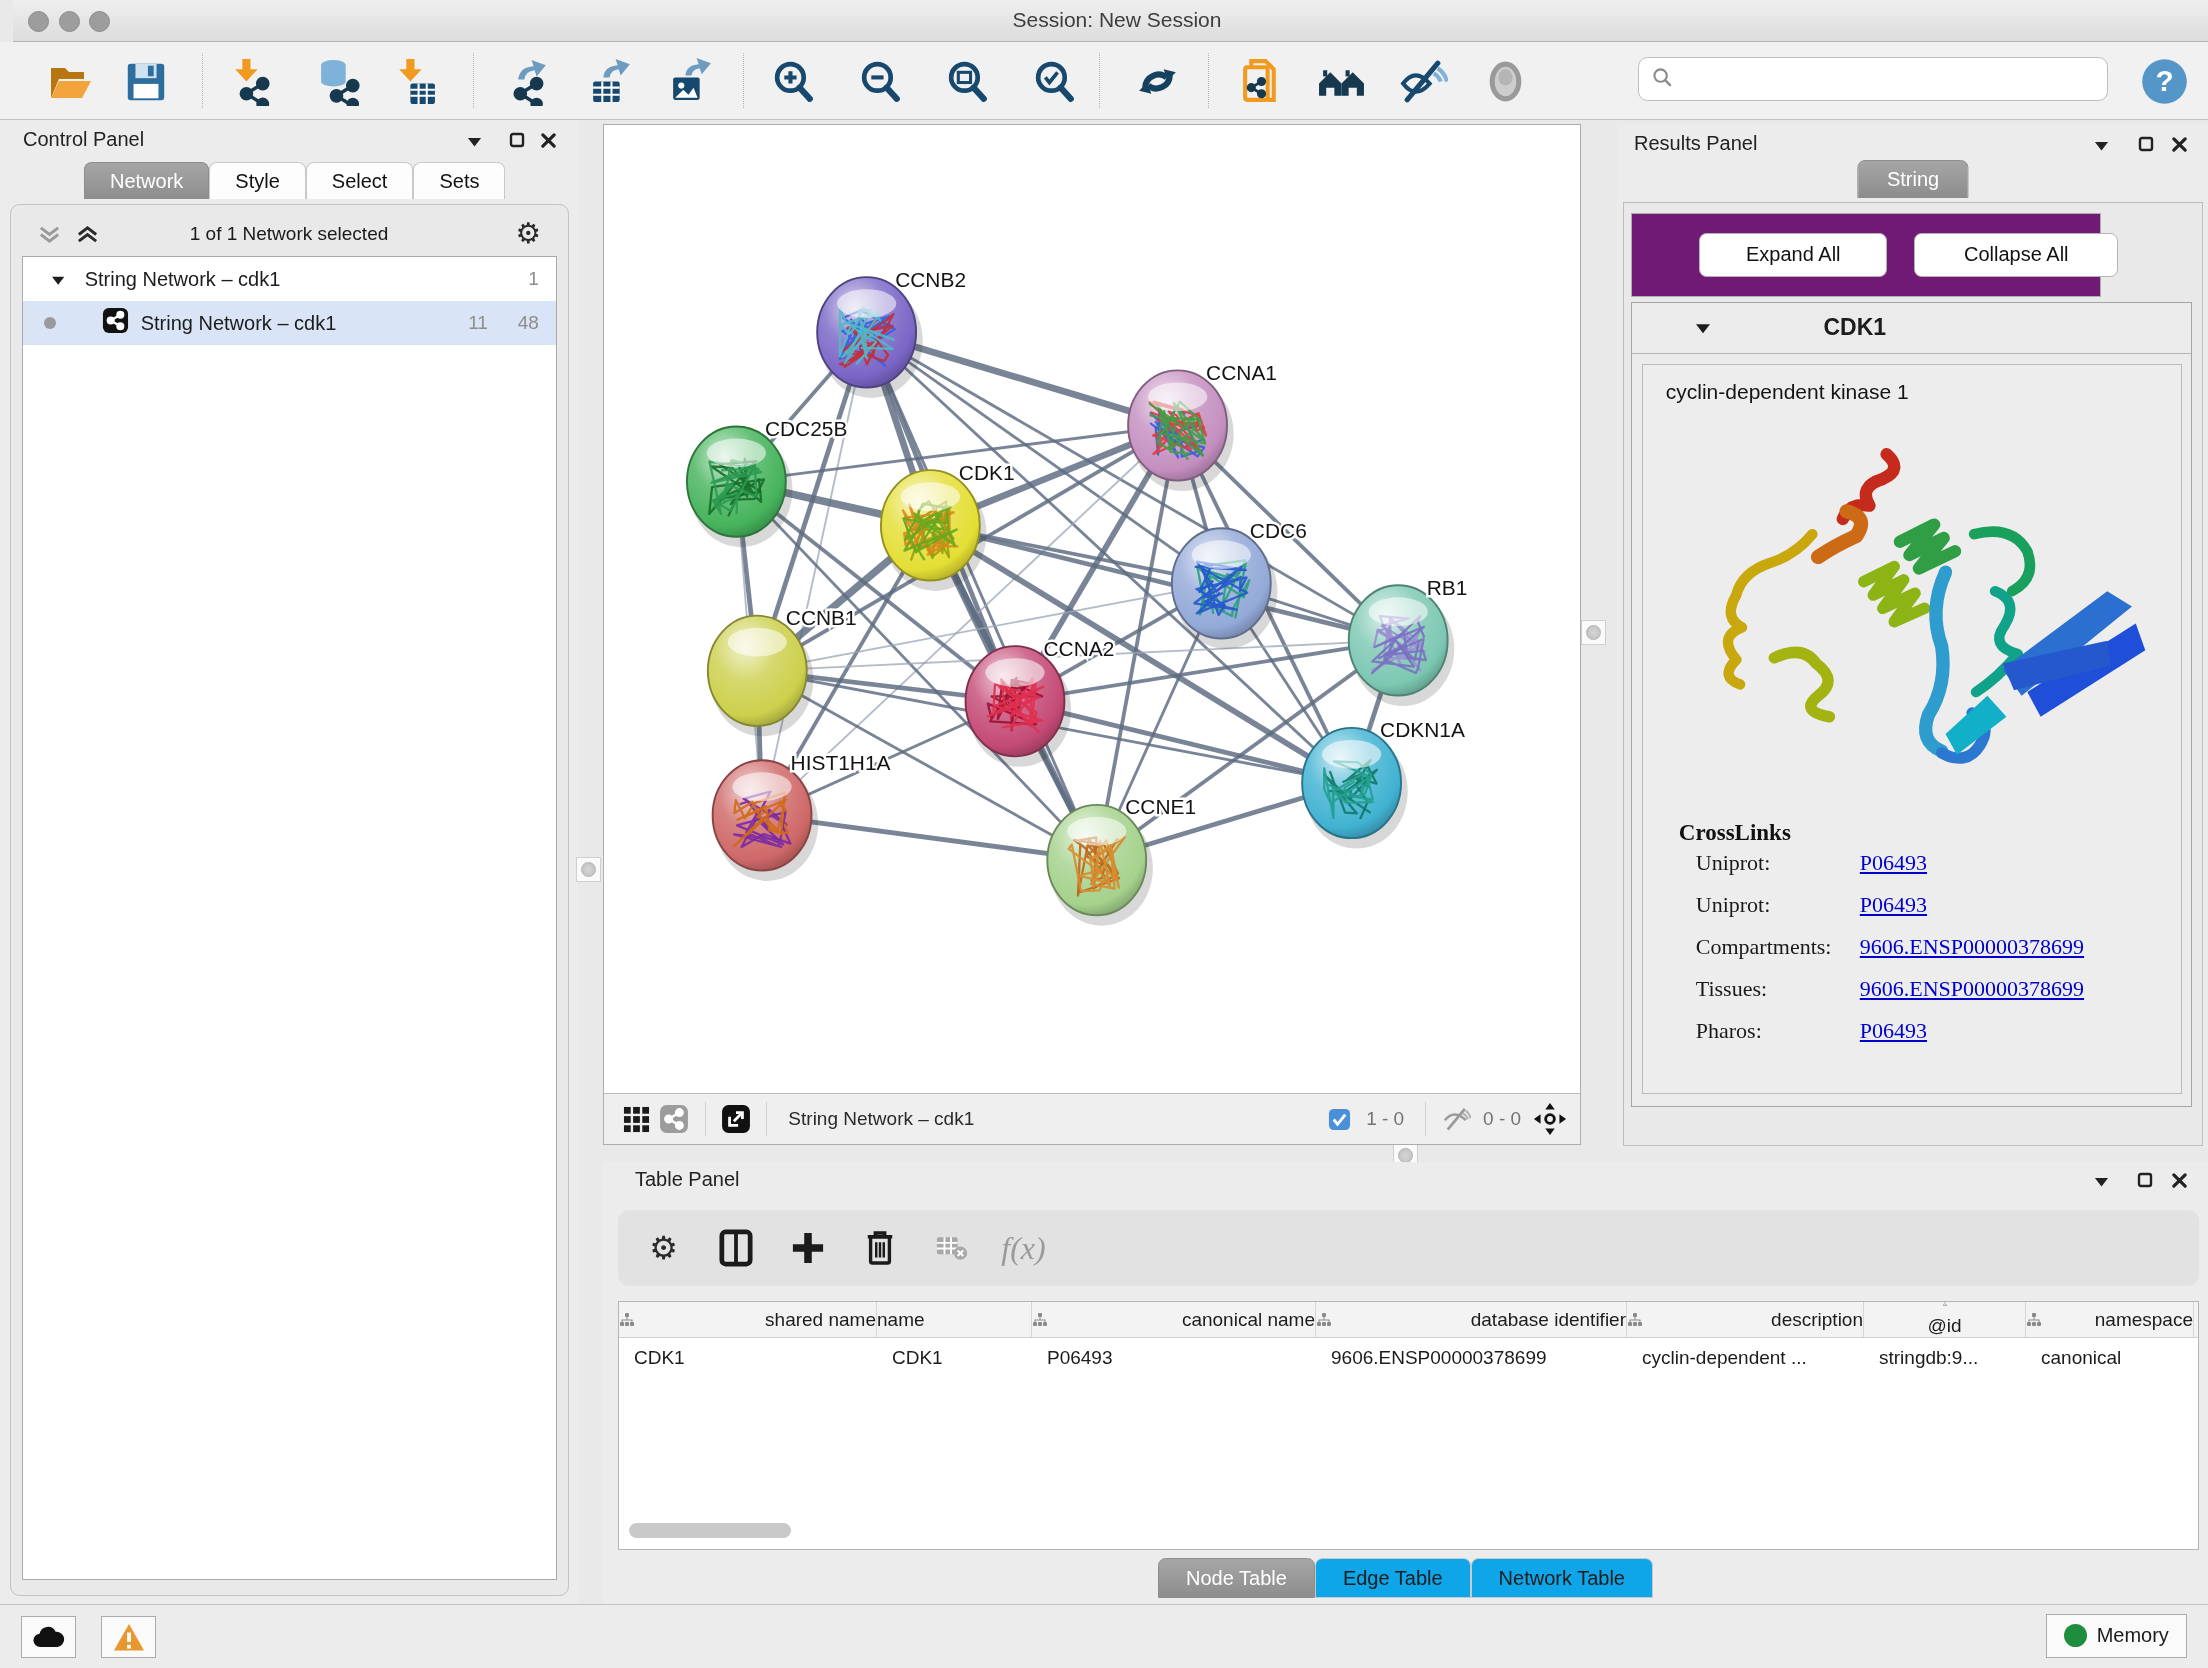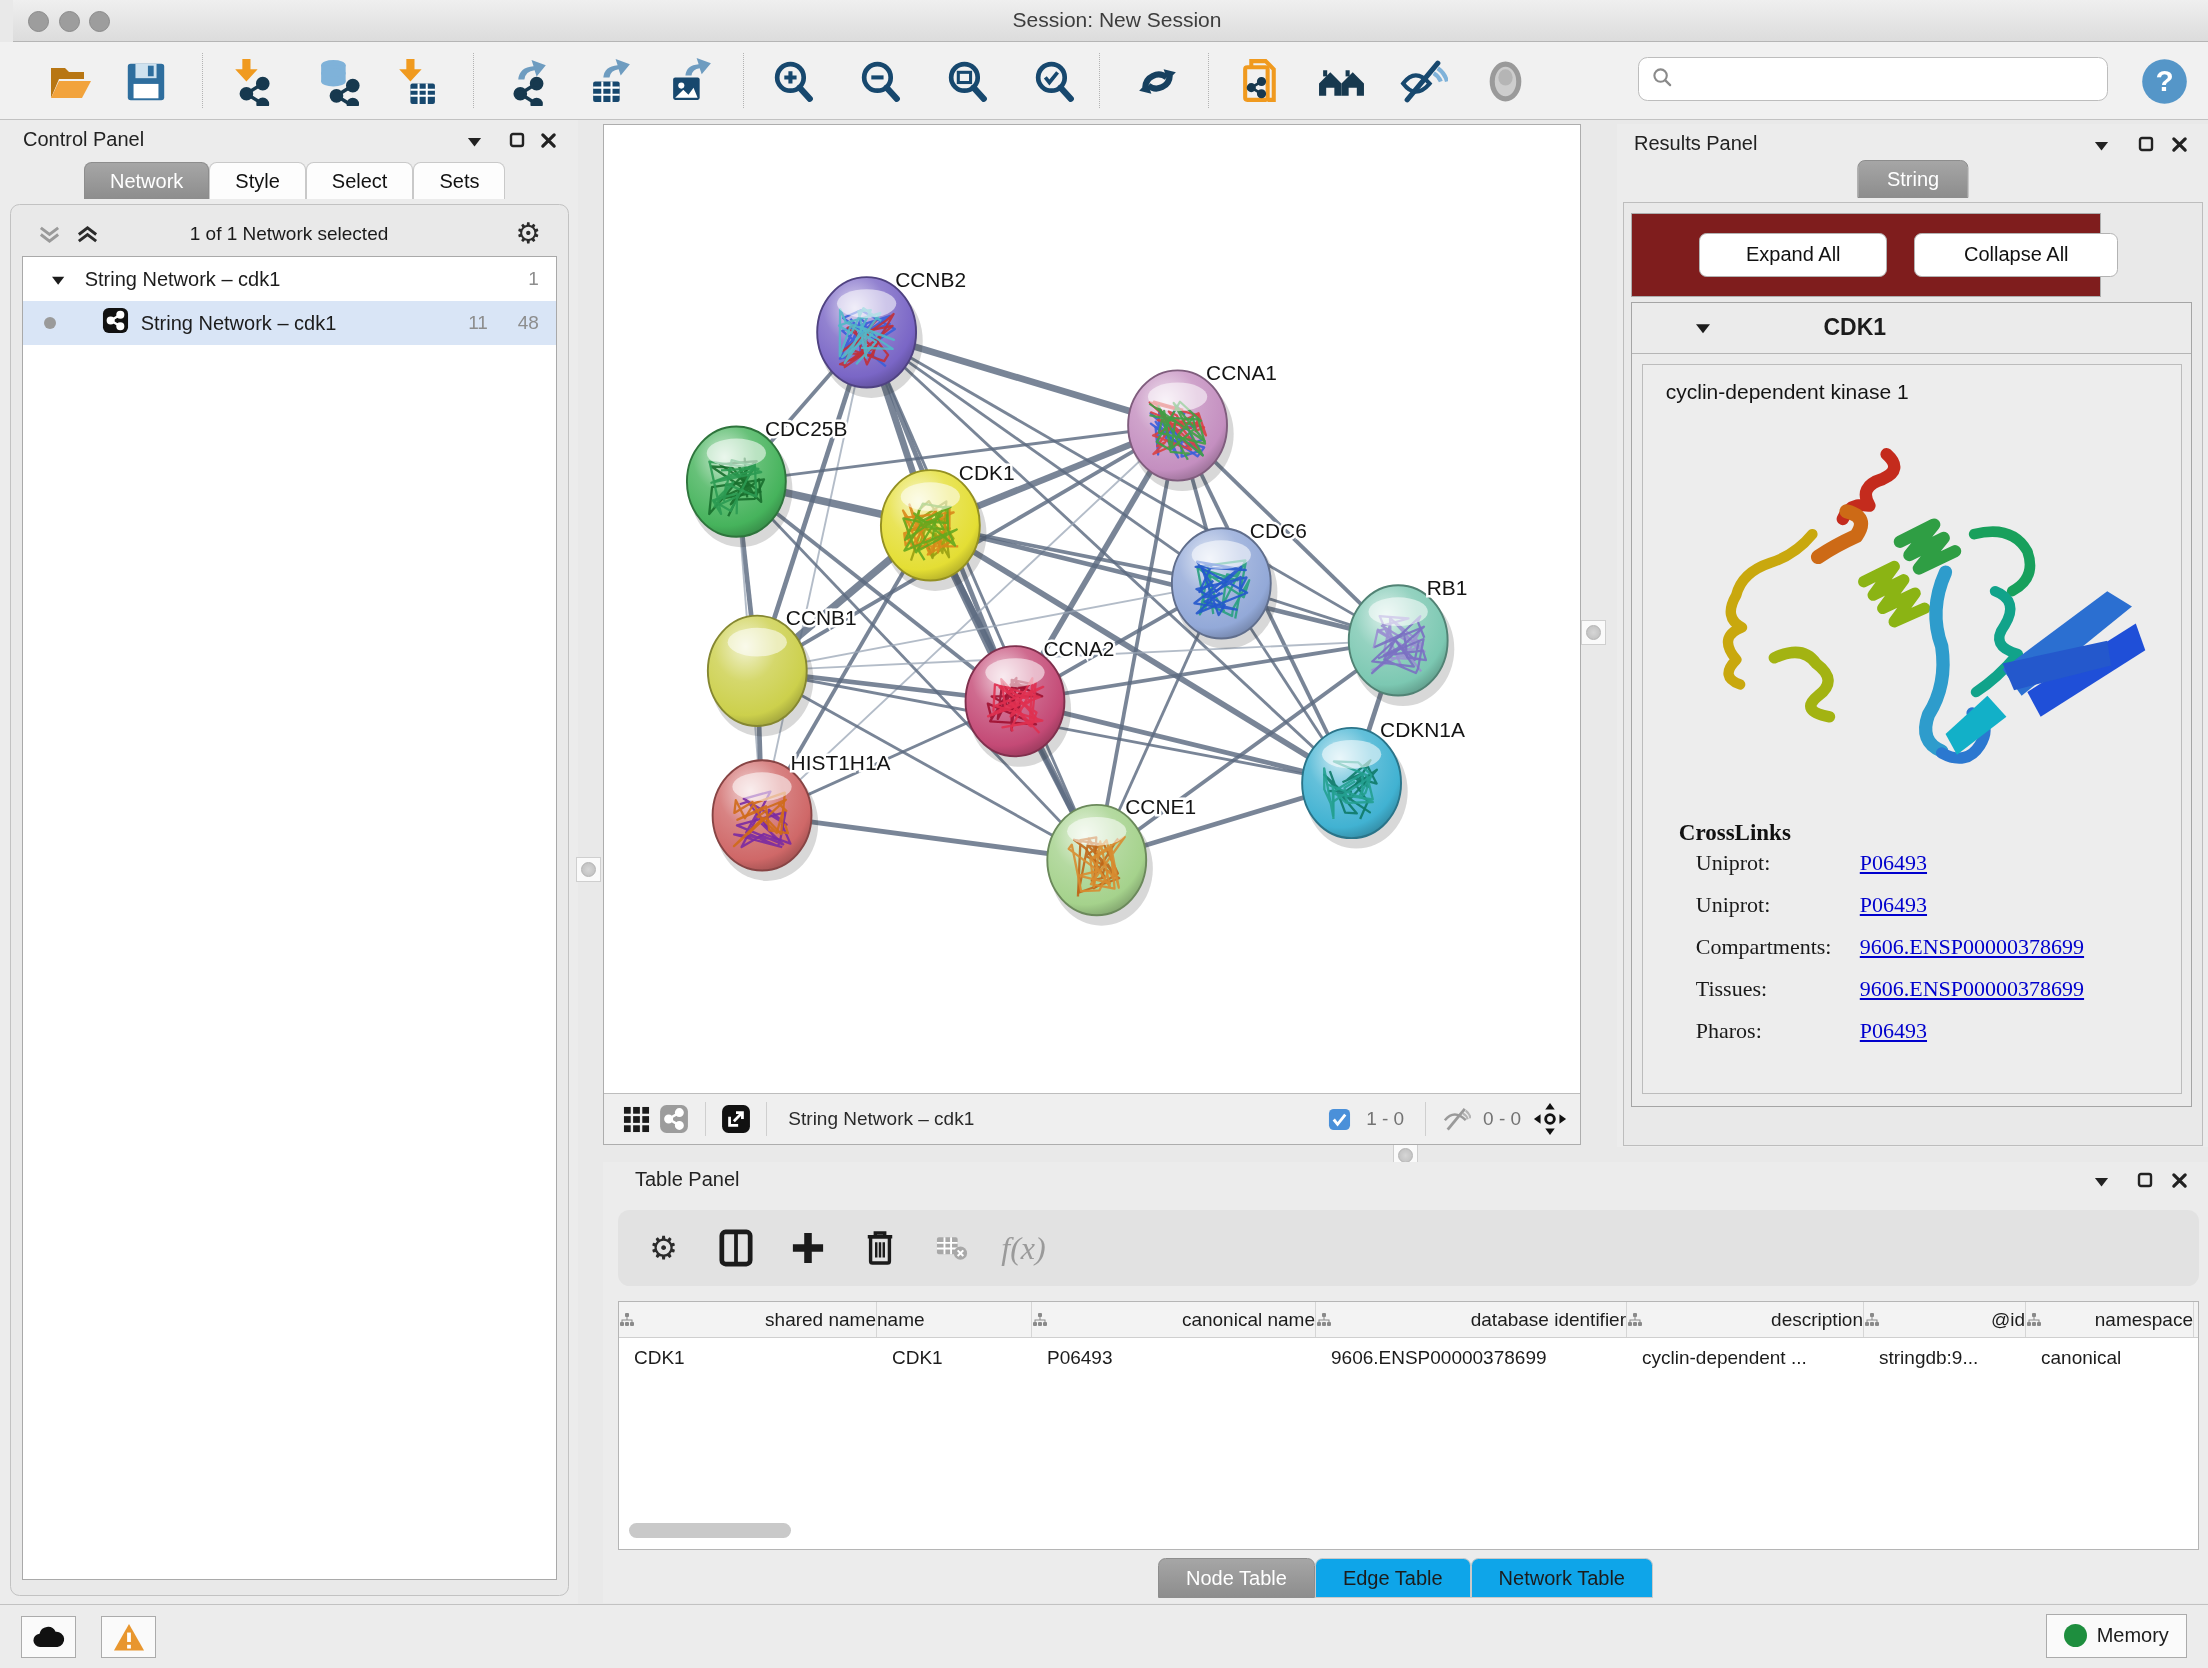--- a/index.html
+++ b/index.html
@@ -60,21 +60,21 @@
   .split-dot { position:absolute; width:25px; height:25px; background:#fafafa; border:1px solid #cfcfcf;
     display:flex; align-items:center; justify-content:center; }
   .split-dot i { width:15px; height:15px; border-radius:50%; background:radial-gradient(#d6d6d6,#bdbdbd); border:1px solid #b3b3b3; }
   
   #results-panel { position:absolute; left:1617px; top:124px; width:592px; height:1023px; background:#ececec; }
   #rp-tab { position:absolute; left:50%; transform:translateX(-50%); top:36px; padding:6.7px 28.5px;
     background:linear-gradient(#a6a6a6,#8d8d8d); color:#fff; font-size:20px; border-radius:7.6px 7.6px 0 0; border:1px solid #8d8d8d; }
   #rp-box { position:absolute; left:5.7px; top:78px; width:580px; height:944px;
     background:#e9e9e9; border:1px solid #bdbdbd; }
   #rp-expandbox { position:absolute; left:7.6px; top:9.5px; width:470px; height:84px;
-    background:#7f1d1d; border:1px solid #adadad;padding-left:46px; }
+    background:#701a75; border:1px solid #adadad;padding-left:46px; }
   .rp-btn { position:absolute; top:19px; height:44px; background:#fff; border:1px solid #b3b3b3;
     border-radius:7.6px; font-size:20px; display:flex; align-items:center; justify-content:center; color:#111; }
   #cdk1-box { position:absolute; left:7.6px; top:99px; width:561px; height:805px;
     background:#ebebeb; border:1px solid #a5a5a5; }
   #cdk1-head { position:absolute; left:0; top:0; width:100%; height:51px; border-bottom:1px solid #b5b5b5; }
   #cdk1-title { position:absolute; left:0; right:114px; text-align:center; top:11.4px; font-size:23px; font-weight:bold; }
   #cdk1-inner { position:absolute; left:9.5px; top:61px; width:540px; height:730px;
     background:#ededed; border:1px solid #bcbcbc; overflow:hidden; }
   #cdk1-desc { position:absolute; left:23px; top:15px; font-size:21px; color:#141414; }
   #protein-img { position:absolute; left:17px; top:55px; }
@@ -864,21 +864,21 @@
               <g fill="#8a8a8a">
                 <rect x="6" y="1" width="4" height="4" rx="1"></rect>
                 <rect x="1" y="10" width="4" height="4" rx="1"></rect>
                 <rect x="6" y="10" width="4" height="4" rx="1"></rect>
                 <rect x="11" y="10" width="4" height="4" rx="1"></rect>
                 <path d="M7.5 5h1v3h-1zM2.5 7.5h11v1h-11zM2.5 7.5h1v3h-1zM12.5 7.5h1v3h-1z"></path>
               </g>
             </svg>
             <span>description</span>
           </div>
-          <div class="th" style="width: 162px;">
+          <div class="th" style="width: 162px; flex-direction: column;">
             <svg width="16" height="16" viewBox="0 0 16 16">
               <g fill="#8a8a8a">
                 <rect x="6" y="1" width="4" height="4" rx="1"></rect>
                 <rect x="1" y="10" width="4" height="4" rx="1"></rect>
                 <rect x="6" y="10" width="4" height="4" rx="1"></rect>
                 <rect x="11" y="10" width="4" height="4" rx="1"></rect>
                 <path d="M7.5 5h1v3h-1zM2.5 7.5h11v1h-11zM2.5 7.5h1v3h-1zM12.5 7.5h1v3h-1z"></path>
               </g>
             </svg>
             <span>@id</span>

